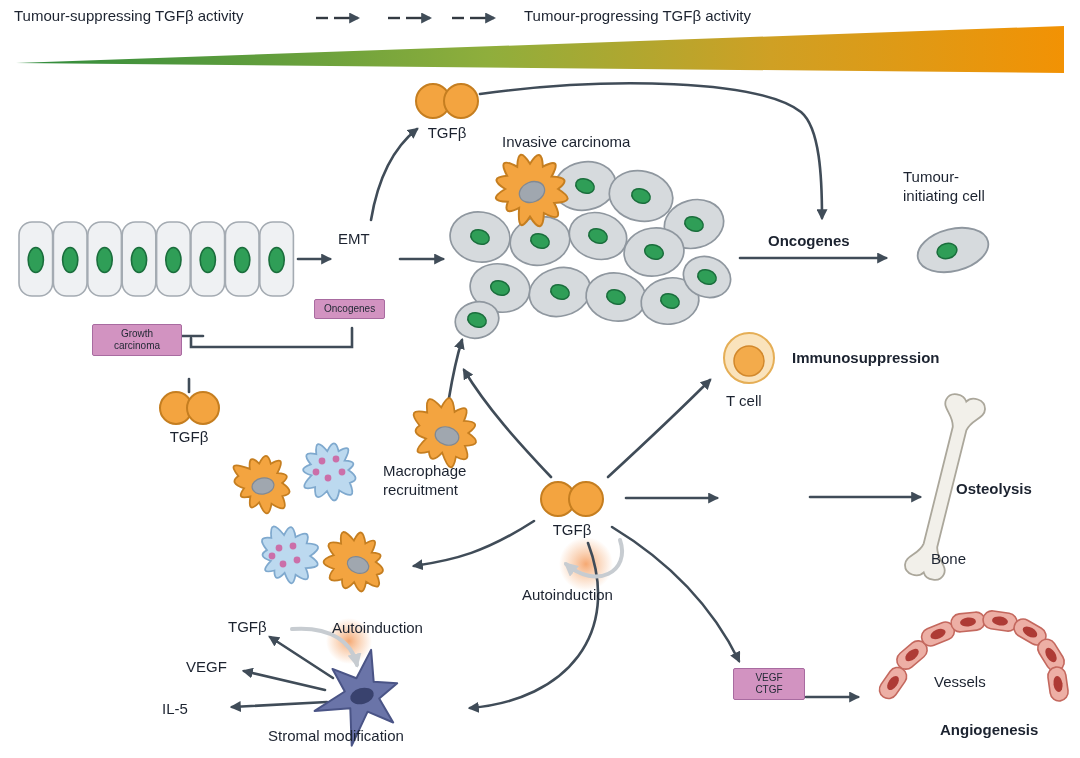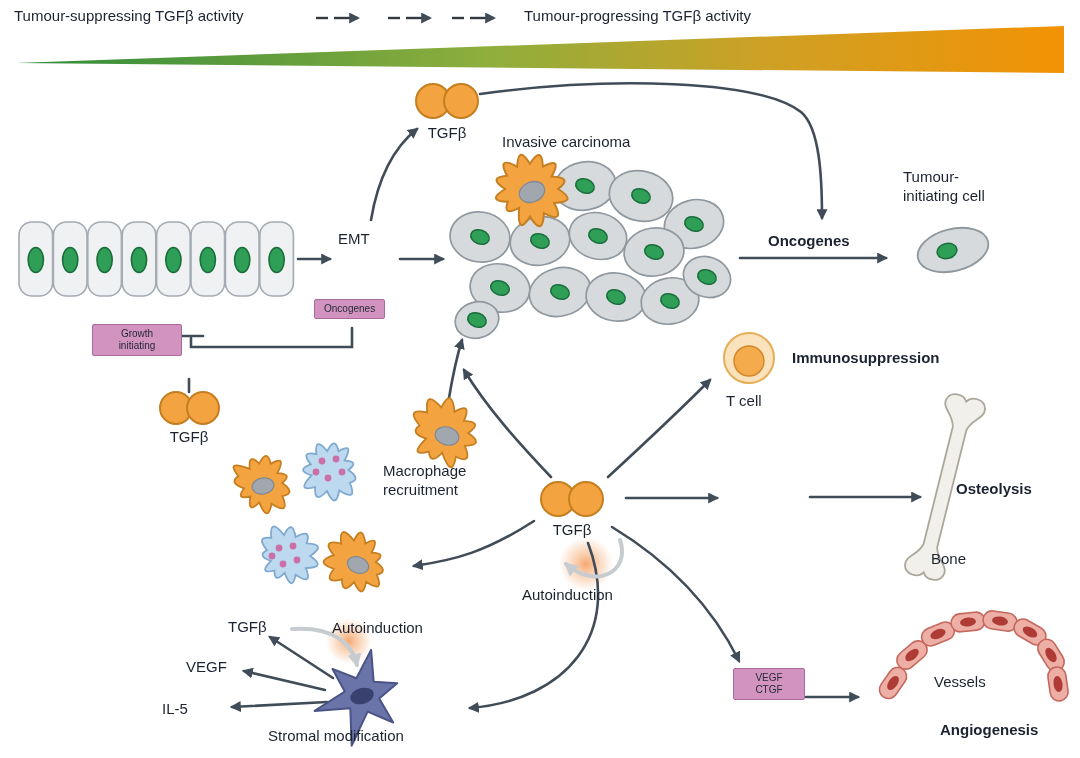--- a/index.html
+++ b/index.html
@@ -277,21 +277,21 @@
   <div class="lbl" style="left:502px;top:133px;">Invasive carcinoma</div>
 
 
   <div class="lbl" style="left:338px;top:230px;">EMT</div>
   <div class="lbl bold" style="left:768px;top:232px;">Oncogenes</div>
   <div class="lbl" style="left:903px;top:168px;">Tumour-
 initiating cell</div>
 
   <div class="pinkbox" style="left:314px;top:299px;">Oncogenes</div>
   <div class="pinkbox" style="left:92px;top:324px;width:70px;">Growth
-initiating</div>
+carcinoma</div>
   <div class="lbl center" style="left:158px;top:428px;width:62px;">TGFβ</div>
 
   <div class="lbl" style="left:383px;top:462px;">Macrophage
 recruitment</div>
 
   <div class="lbl center" style="left:541px;top:521px;width:62px;">TGFβ</div>
   <div class="lbl" style="left:522px;top:586px;">Autoinduction</div>
 
   <div class="lbl" style="left:726px;top:392px;">T cell</div>
   <div class="lbl bold" style="left:792px;top:349px;">Immunosuppression</div>

